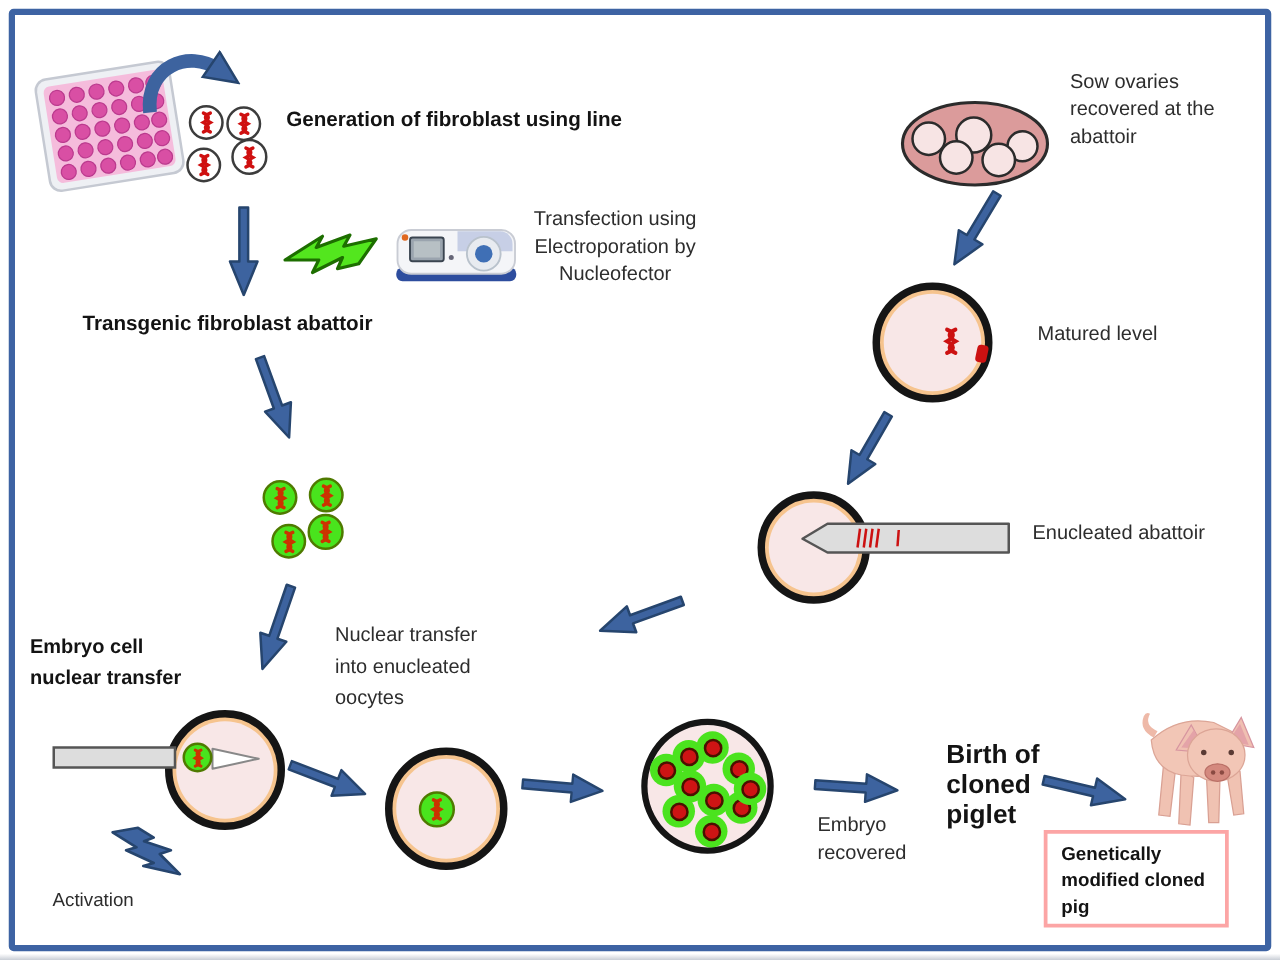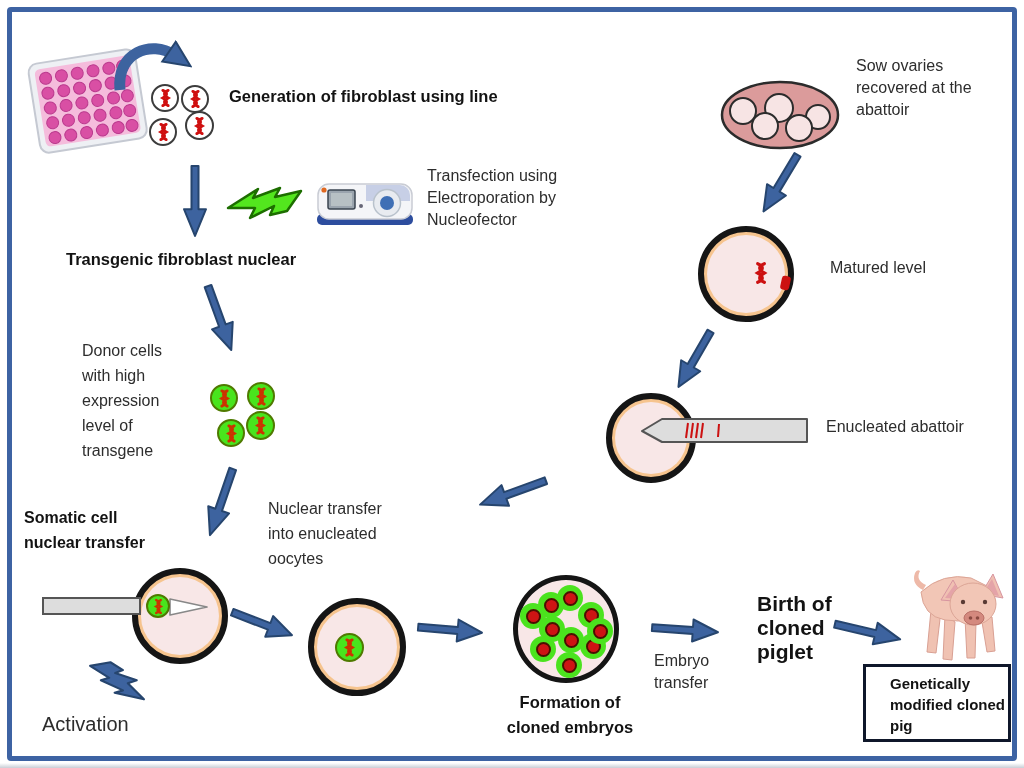--- a/index.html
+++ b/index.html
@@ -31,22 +31,22 @@
   .gcell{position:absolute;border-radius:50%;background:#49e41d;border:2px solid #4f7a00;
          box-sizing:border-box;display:flex;align-items:center;justify-content:center;color:#cc3300;}
   .helix{display:block;}
   .helix path{fill:none;stroke:currentColor;stroke-width:2.6;stroke-linecap:round;}
   
   .ecell{position:absolute;width:26px;height:26px;border-radius:50%;background:#4be31e;
          display:flex;align-items:center;justify-content:center;}
   .ecell i{display:block;width:15px;height:15px;border-radius:50%;background:#ce1414;
            border:2px solid #4a1000;box-sizing:border-box;}
   
-  .gmbox{position:absolute;left:863px;top:664px;width:148px;height:78px;border:3px solid #0f172a;
-         background:#fff;box-sizing:border-box;padding:6px 0 0 24px;font-size:15px;font-weight:700;
+  .gmbox{position:absolute;left:835px;top:664px;width:148px;height:78px;border:3px solid #fca5a5;
+         background:#fff;box-sizing:border-box;padding:6px 0 0 11px;font-size:15px;font-weight:700;
          line-height:21px;color:#131313;white-space:pre-line;}
   svg{overflow:visible;}
 </style>
 </head>
 <body>
 
 <div id="canvas">
 
   <div class="frame"></div>
   <div class="bottom-shade"></div>
@@ -141,37 +141,32 @@
     <rect x="4" y="8" width="94" height="35" rx="11" fill="#f4f5f8" stroke="#c9ccd4" stroke-width="1.5"></rect>
     <path d="M52,9 h34 a10,10 0 0 1 10,10 v6 h-44 Z" fill="#3f5fae" opacity="0.25"></path>
     <rect x="14" y="14" width="27" height="19" rx="2" fill="#9aa4ae" stroke="#3a4450" stroke-width="1.5"></rect>
     <rect x="17" y="17" width="21" height="13" fill="#b7c0c4"></rect>
     <circle cx="73" cy="27" r="13.5" fill="#e8ebf0" stroke="#b9c2cc" stroke-width="1.5"></circle>
     <circle cx="73" cy="27" r="7" fill="#3f6fb5"></circle>
     <circle cx="10" cy="14" r="2.6" fill="#e06820"></circle>
     <circle cx="47" cy="30" r="2" fill="#667"></circle>
   </svg>
 
-  <div class="lbl lh22" style="left:427px;top:165px;">Transfection using
+  <div class="lbl lh22" style="left:427px;top:165px;text-align:center;">Transfection using
 Electroporation by
 Nucleofector</div>
 
-  <div class="lbl b" style="left:66px;top:248px;font-size:16.5px;">Transgenic fibroblast nuclear</div>
+  <div class="lbl b" style="left:66px;top:248px;font-size:16.5px;">Transgenic fibroblast abattoir</div>
 
   <div class="arrow" style="left:185px;top:306px;width:70px;transform:rotate(70deg);">
     <svg viewBox="0 0 70 26" preserveAspectRatio="none">
         <polygon points="0,9.5 42,9.5 42,2 68,13 42,24 42,16.5 0,16.5"></polygon>
       </svg>
   </div>
 
-  <div class="lbl lh25" style="left:82px;top:338px;">Donor cells
-with high
-expression
-level of
-transgene</div>
 
   <div class="gcell" style="left:210px;top:384px;width:28px;height:28px;">
     <svg class="helix" width="13" height="19" viewBox="0 0 12 16">
         <path d="M3.5,1 Q10.5,4 3.5,8 Q10.5,12 3.5,15"></path>
         <path d="M8.5,1 Q1.5,4 8.5,8 Q1.5,12 8.5,15"></path>
       </svg>
   </div>
   <div class="gcell" style="left:247px;top:382px;width:28px;height:28px;">
     <svg class="helix" width="13" height="19" viewBox="0 0 12 16">
         <path d="M3.5,1 Q10.5,4 3.5,8 Q10.5,12 3.5,15"></path>
@@ -190,21 +185,21 @@
         <path d="M8.5,1 Q1.5,4 8.5,8 Q1.5,12 8.5,15"></path>
       </svg>
   </div>
 
   <div class="arrow" style="left:185px;top:490px;width:72px;transform:rotate(109deg);">
     <svg viewBox="0 0 70 26" preserveAspectRatio="none">
         <polygon points="0,9.5 42,9.5 42,2 68,13 42,24 42,16.5 0,16.5"></polygon>
       </svg>
   </div>
 
-  <div class="lbl b lh25" style="left:24px;top:505px;">Somatic cell
+  <div class="lbl b lh25" style="left:24px;top:505px;">Embryo cell
 nuclear transfer</div>
 
   <div class="lbl lh25" style="left:268px;top:496px;">Nuclear transfer
 into enucleated
 oocytes</div>
 
   <div class="arrow" style="left:476px;top:480px;width:72px;transform:rotate(160deg);">
     <svg viewBox="0 0 70 26" preserveAspectRatio="none">
         <polygon points="0,9.5 42,9.5 42,2 68,13 42,24 42,16.5 0,16.5"></polygon>
       </svg>
@@ -274,21 +269,21 @@
         <path d="M3.5,1 Q10.5,4 3.5,8 Q10.5,12 3.5,15"></path>
         <path d="M8.5,1 Q1.5,4 8.5,8 Q1.5,12 8.5,15"></path>
       </svg>
   </div>
 
   <div class="abs" style="left:87px;top:661px;width:66px;height:36px;transform:rotate(-135deg);">
     <svg width="66" height="36" viewBox="0 0 78 42">
       <polygon points="2,24 32,5 27,14 54,4 49,13 75,7 61,27 44,31 48,22 24,34 29,24" fill="#3d639f" stroke="#26456e" stroke-width="2.5" stroke-linejoin="round"></polygon>
     </svg>
   </div>
-  <div class="lbl" style="left:42px;top:710px;font-size:20px;">Activation</div>
+  <div class="lbl" style="left:42px;top:710px;font-size:15px;">Activation</div>
 
   <div class="arrow" style="left:230px;top:611px;width:66px;transform:rotate(21deg);">
     <svg viewBox="0 0 70 26" preserveAspectRatio="none">
         <polygon points="0,9.5 42,9.5 42,2 68,13 42,24 42,16.5 0,16.5"></polygon>
       </svg>
   </div>
 
   <div class="oocyte" style="left:308px;top:598px;width:98px;height:98px;">
     <div class="inner"></div>
   </div>
@@ -331,30 +326,28 @@
     <div class="ecell" style="left:62px;top:53px;">
         <i></i>
       </div>
     <div class="ecell" style="left:38px;top:72px;">
         <i></i>
       </div>
     <div class="ecell" style="left:69px;top:38px;">
         <i></i>
       </div>
   </div>
-  <div class="lbl b lh25" style="left:495px;top:690px;width:150px;text-align:center;font-size:16.5px;">Formation of
-cloned embryos</div>
 
   <div class="arrow" style="left:652px;top:617px;width:68px;transform:rotate(4deg);">
     <svg viewBox="0 0 70 26" preserveAspectRatio="none">
         <polygon points="0,9.5 42,9.5 42,2 68,13 42,24 42,16.5 0,16.5"></polygon>
       </svg>
   </div>
   <div class="lbl lh22" style="left:654px;top:650px;">Embryo
-transfer</div>
+recovered</div>
 
   <div class="lbl b lh24" style="left:757px;top:592px;font-size:21px;">Birth of
 cloned
 piglet</div>
 
   <div class="arrow" style="left:834px;top:619px;width:69px;transform:rotate(13deg);">
     <svg viewBox="0 0 70 26" preserveAspectRatio="none">
         <polygon points="0,9.5 42,9.5 42,2 68,13 42,24 42,16.5 0,16.5"></polygon>
       </svg>
   </div>

